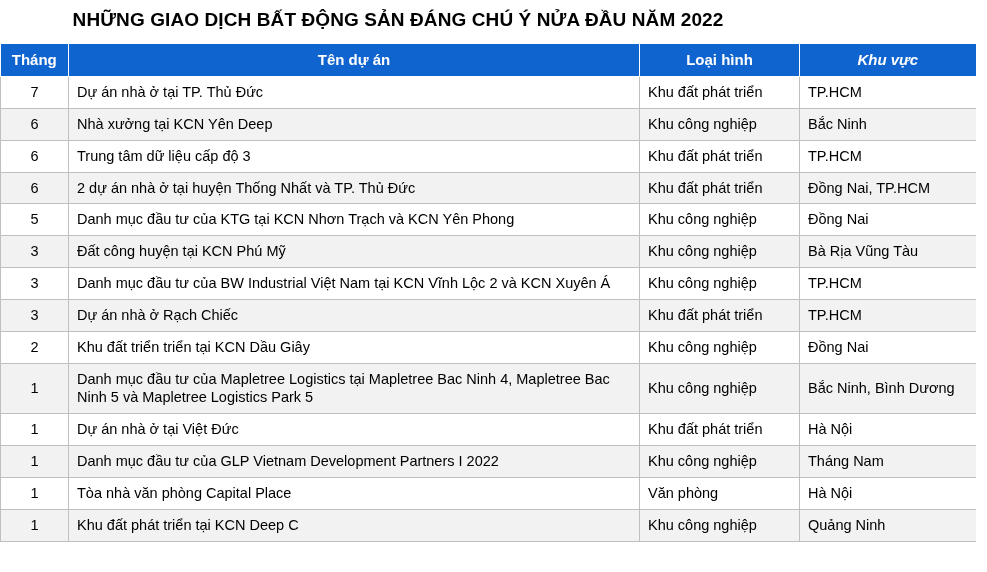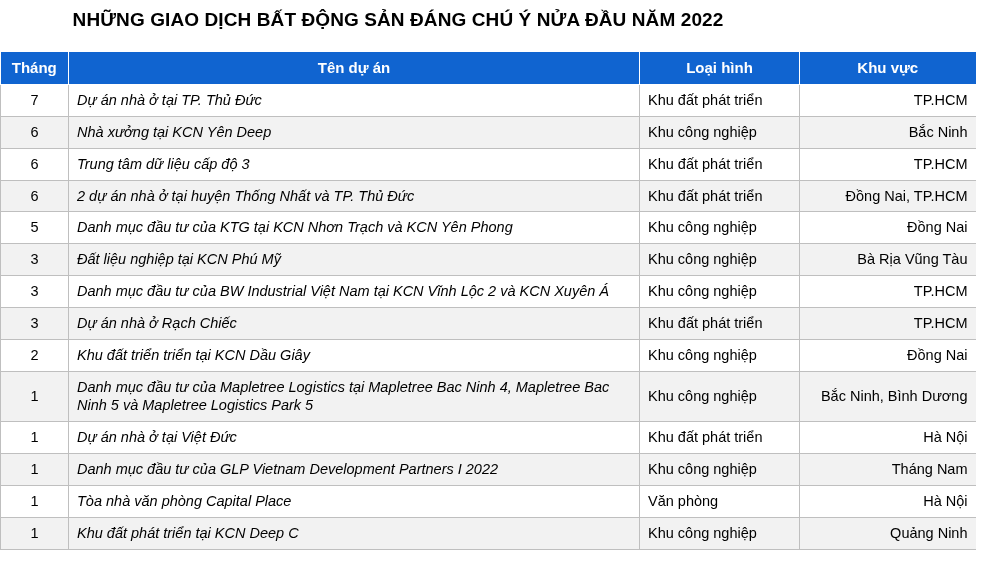--- a/index.html
+++ b/index.html
@@ -23,21 +23,21 @@
   .title {
     text-align: center;
     font-size: 19px;
     font-weight: bold;
     color: #000000;
     padding: 9px 0 8px 0;
     letter-spacing: 0.1px;
   }
   table.deals {
     width: 975px;
-    margin: 13px auto;
+    margin: 5px auto;
     border-collapse: collapse;
     table-layout: fixed;
     font-size: 14.5px;
   }
   table.deals col.c-month { width: 68px; }
   table.deals col.c-name  { width: 571px; }
   table.deals col.c-type  { width: 160px; }
   table.deals col.c-area  { width: 176px; }
 
   table.deals thead th {
@@ -46,39 +46,39 @@
     font-weight: bold;
     font-size: 15px;
     text-align: center;
     padding: 7px 8px 8px 8px;
     border-right: 1px solid #ffffff;
     border-bottom: 1px solid #ffffff;
     vertical-align: middle;
     white-space: nowrap;
   }
   table.deals thead th.center { text-align: center; }
-  table.deals thead th:last-child { border-right: none; }
+  table.deals thead th:last-child { border-right: none; font-style: italic; }
 
   table.deals tbody td {
     border-bottom: 1px solid #bfbfbf;
     border-right: 1px solid #bfbfbf;
     padding: 6px 8px 6px 8px;
     vertical-align: middle;
     line-height: 1.3;
     color: #000000;
   }
-  table.deals tbody td:last-child { border-right: none; text-align: right; }
+  table.deals tbody td:last-child { border-right: none; }
   table.deals tbody tr td.col-month {
     text-align: center;
     border-left: 1px solid #bfbfbf;
   }
   table.deals tbody tr.alt td {
     background: #f2f2f2;
   }
-  table.deals tbody tr td.col-name { white-space: normal; font-style: italic; }
+  table.deals tbody tr td.col-name { white-space: normal; }
 </style>
 </head>
 <body>
 
 <div class="page">
 
   <div class="title">NHỮNG GIAO DỊCH BẤT ĐỘNG SẢN ĐÁNG CHÚ Ý NỬA ĐẦU NĂM 2022</div>
 
   <table class="deals">
     <colgroup>
@@ -121,21 +121,21 @@
         <td class="col-area">Đồng Nai, TP.HCM</td>
       </tr>
       <tr>
         <td class="col-month">5</td>
         <td class="col-name">Danh mục đầu tư của KTG tại KCN Nhơn Trạch và KCN Yên Phong</td>
         <td class="col-type">Khu công nghiệp</td>
         <td class="col-area">Đồng Nai</td>
       </tr>
       <tr class="alt">
         <td class="col-month">3</td>
-        <td class="col-name">Đất liệu nghiệp tại KCN Phú Mỹ</td>
+        <td class="col-name">Đất công huyện tại KCN Phú Mỹ</td>
         <td class="col-type">Khu công nghiệp</td>
         <td class="col-area">Bà Rịa Vũng Tàu</td>
       </tr>
       <tr>
         <td class="col-month">3</td>
         <td class="col-name">Danh mục đầu tư của BW Industrial Việt Nam tại KCN Vĩnh Lộc 2 và KCN Xuyên Á</td>
         <td class="col-type">Khu công nghiệp</td>
         <td class="col-area">TP.HCM</td>
       </tr>
       <tr class="alt">

